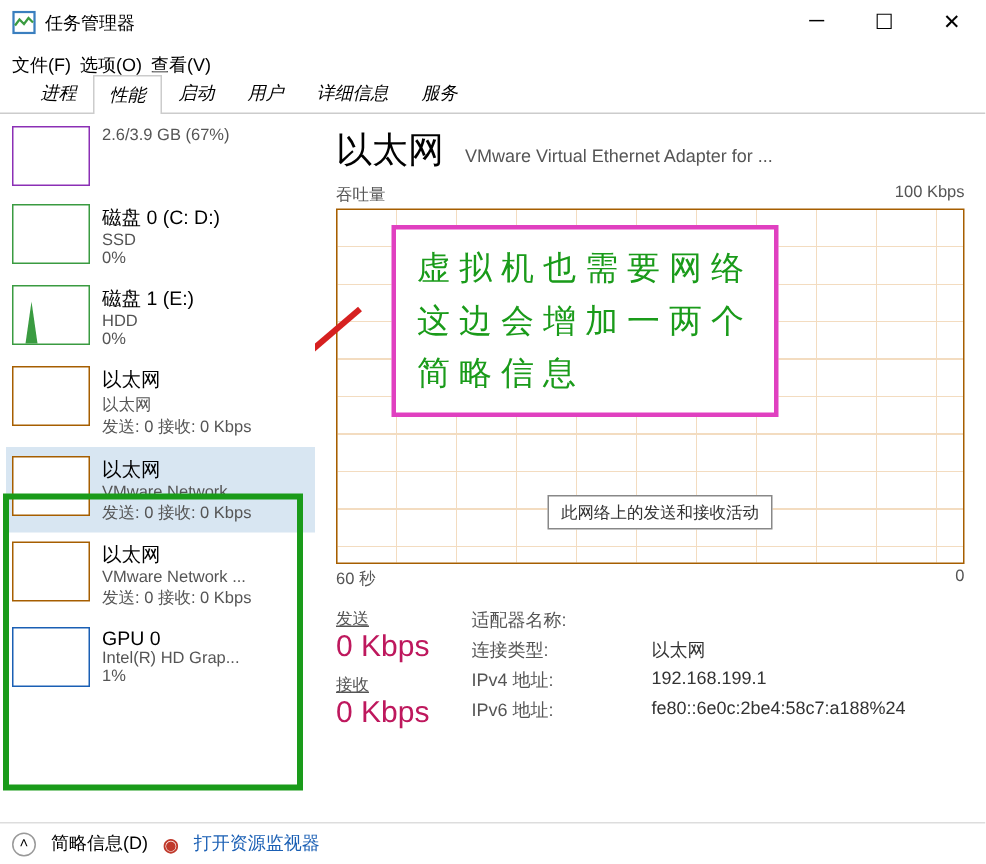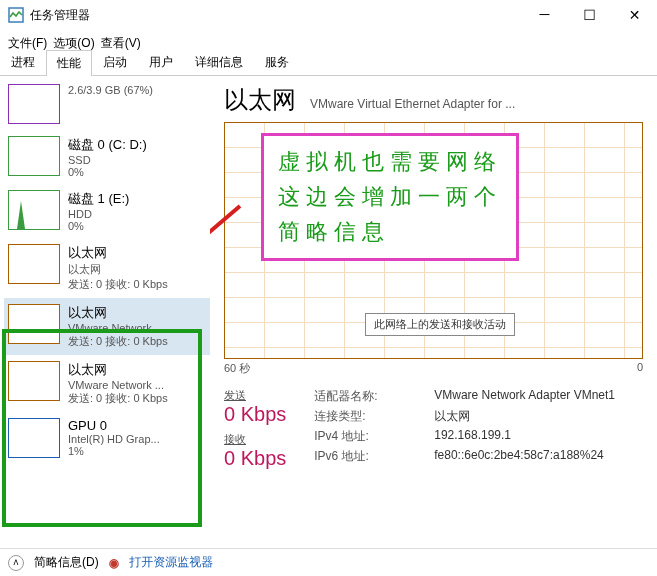--- a/index.html
+++ b/index.html
@@ -6,21 +6,21 @@
 body { background: #fff; width: 657px; height: 576px; overflow: hidden; position: relative; font-size: 12px; }
 
 .titlebar { height: 30px; display: flex; align-items: center; padding: 0 8px; position: relative; }
 .titlebar .app-icon { width: 16px; height: 16px; margin-right: 6px; display: inline-block; }
 .titlebar .title { font-size: 12px; }
 .win-controls { position: absolute; right: 0; top: 0; display: flex; }
 .win-controls div { width: 45px; height: 30px; display: flex; align-items: center; justify-content: center; font-size: 14px; font-family: "Segoe UI Symbol"; }
 
 .menubar { height: 22px; display: flex; align-items: flex-end; padding: 0 8px; gap: 6px; font-size: 12px; }
 
-.tabs { display: flex; border-bottom: 1px solid #ccc; padding-left: 0; height: 24px; align-items: flex-end; }
+.tabs { display: flex; border-bottom: 1px solid #ccc; padding-left: 16px; height: 24px; align-items: flex-end; font-style: italic; }
 .tabs .tab { padding: 4px 10px; font-size: 12px; border: 1px solid transparent; border-bottom: none; }
 .tabs .tab.active { border-color: #ccc; background: #fff; position: relative; top: 1px; }
 
 .content { display: flex; height: calc(100% - 30px - 22px - 24px - 28px); }
 
 .sidebar { width: 210px; overflow-y: auto; padding: 2px 0 2px 4px; position: relative; }
 .sidebar::-webkit-scrollbar { width: 14px; }
 .sidebar::-webkit-scrollbar-thumb { background: #ccc; }
 .sidebar::-webkit-scrollbar-track { background: #f0f0f0; }
 
@@ -162,20 +162,24 @@
           <div class="perf-sub2">1%</div>
         </div>
       </div>
     </div>
 
   <div class="main">
     <div class="main-header">
       <div class="main-title">以太网</div>
       <div class="main-subtitle">VMware Virtual Ethernet Adapter for ...</div>
     </div>
+    <div class="chart-label-row">
+      <span>吞吐量</span>
+      <span>100 Kbps</span>
+    </div>
     <div class="chart">
       <div class="overlay-note">
         <div>虚拟机也需要网络</div>
         <div>这边会增加一两个</div>
         <div>简略信息</div>
       </div>
       <div class="tooltip-box">此网络上的发送和接收活动</div>
     </div>
     <div class="chart-bottom-row">
       <span>60 秒</span>
@@ -189,21 +193,20 @@
           <div class="stat-value">0 Kbps</div>
         </div>
         <div class="stat-block">
           <div class="stat-label">接收</div>
           <div class="stat-value">0 Kbps</div>
         </div>
       </div>
       <div class="stats-right">
         <div class="row">
             <span class="key">适配器名称:</span>
-            <span class="val">VMware Network Adapter VMnet1</span>
           </div>
         <div class="row">
             <span class="key">连接类型:</span>
             <span class="val">以太网</span>
           </div>
         <div class="row">
             <span class="key">IPv4 地址:</span>
             <span class="val">192.168.199.1</span>
           </div>
         <div class="row">

